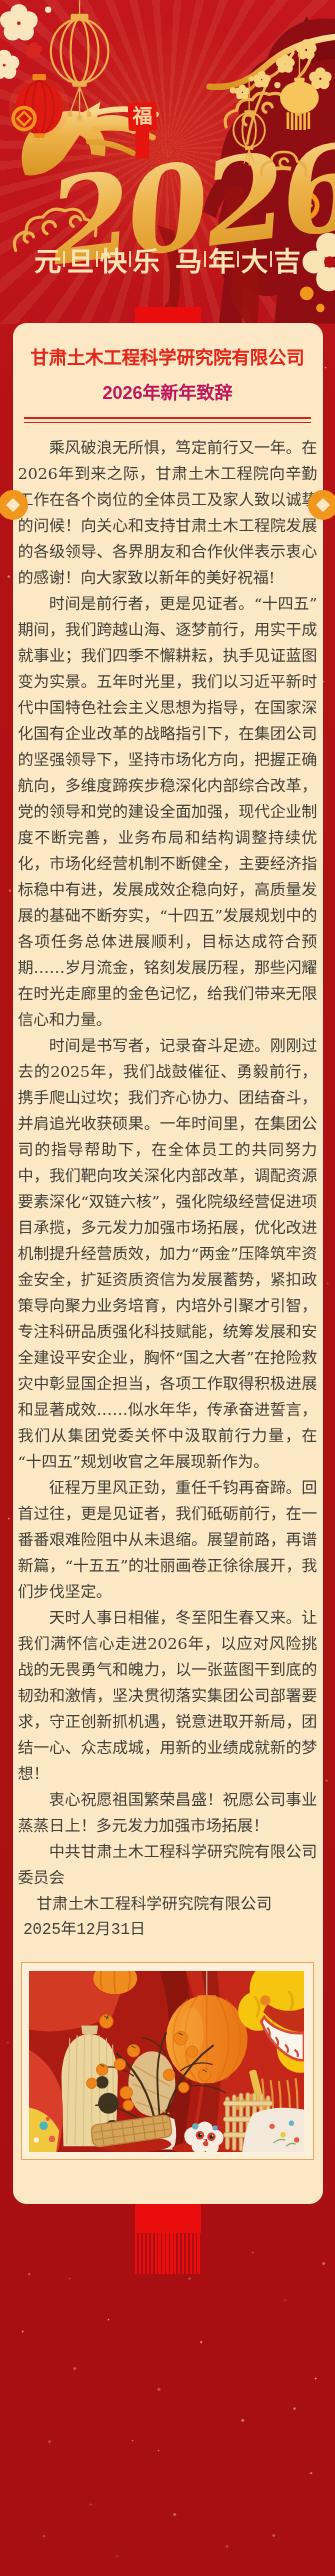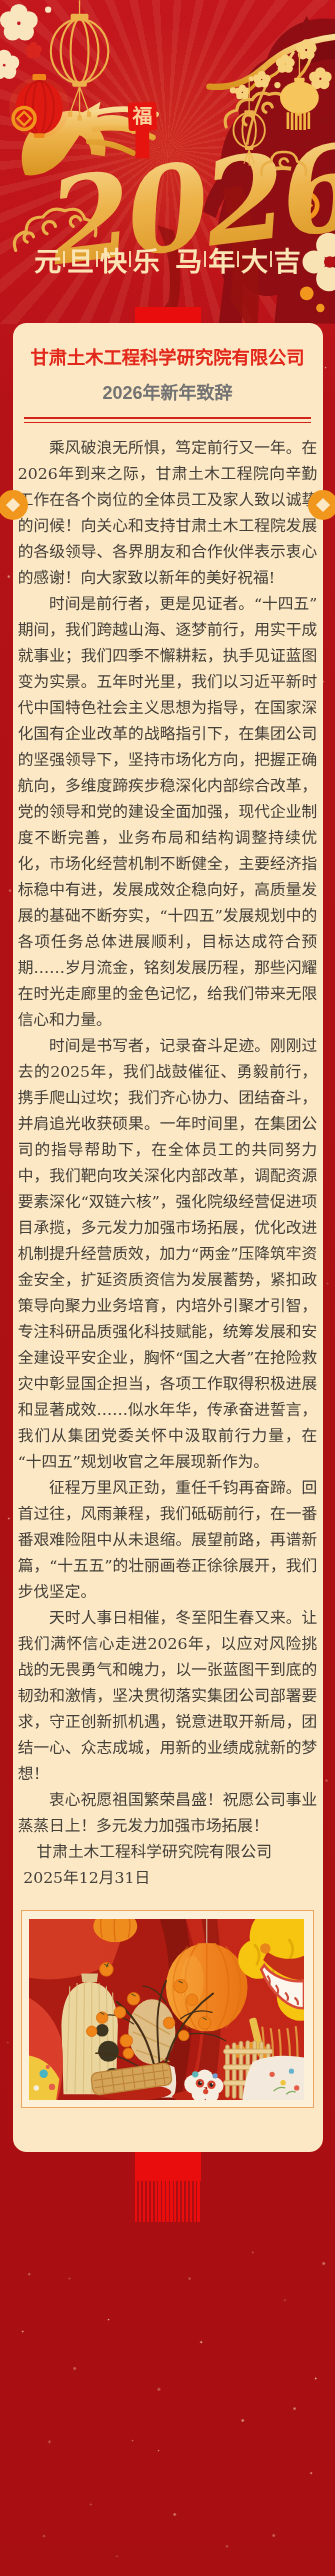--- a/index.html
+++ b/index.html
@@ -19,29 +19,29 @@
     color:#fbe5b5;font-size:27px;font-weight:800;line-height:31px;}
   .greeting .gch{display:inline-block;margin:0 2.1px;}
   .greeting .gsep{display:inline-block;width:1.6px;height:15.7px;background:rgba(251,229,181,.9);
     vertical-align:4.2px;}
   .greeting .ggap{display:inline-block;width:11.5px;}
   .card-tab{position:absolute;top:307px;left:135px;width:66px;height:18px;background:#ea0d0d;}
   
   .card{position:relative;width:310px;margin:323px auto 0;box-sizing:border-box;
     background:#fce8c5;border-radius:13.6px;padding:23px 5.2px 44px;z-index:1;}
   .card h1{margin:0;text-align:center;font-size:18.3px;line-height:24px;font-weight:bold;color:#e2271b;}
-  .card h2{margin:11.5px 0 0;text-align:center;font-size:18px;line-height:23px;font-weight:bold;color:#737373;}
+  .card h2{margin:11.5px 0 0;text-align:center;font-size:18px;line-height:23px;font-weight:bold;color:#be185d;}
   .divider{margin:12.6px 6.3px 0;height:2.6px;border-top:2.1px solid #d3251b;border-bottom:1px solid #d3251b;}
   .body-text{margin-top:12.6px;}
   .body-text p, .sig p{margin:0;font-family:"DejaVu Serif","Liberation Serif",serif;
     font-size:15.7px;line-height:26px;color:#45413a;text-align:justify;text-justify:inter-ideograph;}
   .body-text p{text-indent:2em;}
   .sig .sig-committee{text-indent:2em;}
   .sig .sig-company{text-indent:1.2em;}
-  .sig .sig-date{text-indent:.35em;}
+  .sig .sig-date{text-indent:.35em;font-family:Liberation Mono, monospace;}
   .photo-frame{margin:19px 3.1px 0;border:1.6px solid #eda45f;background:#fdf0d8;padding:7.3px;}
   .photo{display:block;width:275px;height:181px;}
   .coin{position:absolute;width:30px;height:30px;border-radius:50%;background:#f2971e;z-index:3;}
   .coin i{position:absolute;left:50%;top:50%;width:10px;height:10px;margin:-5px 0 0 -5px;
     background:#fce8c5;transform:rotate(45deg);}
   .coin-left{left:-15px;top:167px;}
   .coin-right{right:-15px;top:167px;}
   
   .pendant{width:66px;margin:0 auto;}
   .pendant-solid{height:29px;background:#ea0d0d;}
@@ -201,26 +201,27 @@
       </div>
 
     <h1>甘肃土木工程科学研究院有限公司</h1>
     <h2>2026年新年致辞</h2>
     <div class="divider"></div>
 
     <div class="body-text" id="paras">
         <p>乘风破浪无所惧，笃定前行又一年。在2026年到来之际，甘肃土木工程院向辛勤工作在各个岗位的全体员工及家人致以诚挚的问候！向关心和支持甘肃土木工程院发展的各级领导、各界朋友和合作伙伴表示衷心的感谢！向大家致以新年的美好祝福!</p>
         <p>时间是前行者，更是见证者。“十四五”期间，我们跨越山海、逐梦前行，用实干成就事业；我们四季不懈耕耘，执手见证蓝图变为实景。五年时光里，我们以习近平新时代中国特色社会主义思想为指导，在国家深化国有企业改革的战略指引下，在集团公司的坚强领导下，坚持市场化方向，把握正确航向，多维度蹄疾步稳深化内部综合改革，党的领导和党的建设全面加强，现代企业制度不断完善，业务布局和结构调整持续优化，市场化经营机制不断健全，主要经济指标稳中有进，发展成效企稳向好，高质量发展的基础不断夯实，“十四五”发展规划中的各项任务总体进展顺利，目标达成符合预期……岁月流金，铭刻发展历程，那些闪耀在时光走廊里的金色记忆，给我们带来无限信心和力量。</p>
         <p>时间是书写者，记录奋斗足迹。刚刚过去的2025年，我们战鼓催征、勇毅前行，携手爬山过坎；我们齐心协力、团结奋斗，并肩追光收获硕果。一年时间里，在集团公司的指导帮助下，在全体员工的共同努力中，我们靶向攻关深化内部改革，调配资源要素深化“双链六核”，强化院级经营促进项目承揽，多元发力加强市场拓展，优化改进机制提升经营质效，加力“两金”压降筑牢资金安全，扩延资质资信为发展蓄势，紧扣政策导向聚力业务培育，内培外引聚才引智，专注科研品质强化科技赋能，统筹发展和安全建设平安企业，胸怀“国之大者”在抢险救灾中彰显国企担当，各项工作取得积极进展和显著成效……似水年华，传承奋进誓言，我们从集团党委关怀中汲取前行力量，在“十四五”规划收官之年展现新作为。</p>
-        <p>征程万里风正劲，重任千钧再奋蹄。回首过往，风雨兼程，我们砥砺前行，在一番番艰难险阻中从未退缩。展望前路，再谱新篇，“十五五”的壮丽画卷正徐徐展开，我们步伐坚定。</p>
+        <p>征程万里风正劲，重任千钧再奋蹄。回首过往，更是见证者，我们砥砺前行，在一番番艰难险阻中从未退缩。展望前路，再谱新篇，“十五五”的壮丽画卷正徐徐展开，我们步伐坚定。</p>
         <p>天时人事日相催，冬至阳生春又来。让我们满怀信心走进2026年，以应对风险挑战的无畏勇气和魄力，以一张蓝图干到底的韧劲和激情，坚决贯彻落实集团公司部署要求，守正创新抓机遇，锐意进取开新局，团结一心、众志成城，用新的业绩成就新的梦想！</p>
         <p>衷心祝愿祖国繁荣昌盛！祝愿公司事业蒸蒸日上！多元发力加强市场拓展！</p>
       </div>
 
     <div class="sig">
+      <p class="sig-committee">中共甘肃土木工程科学研究院有限公司委员会</p>
       <p class="sig-company">甘肃土木工程科学研究院有限公司</p>
       <p class="sig-date">2025年12月31日</p>
     </div>
 
     <div class="photo-frame">
       <svg class="photo" viewBox="0 0 526 345" preserveAspectRatio="none">
         <defs>
           <linearGradient id="lanGrad" x1="0" y1="0" x2="1" y2="0">
             <stop offset="0" stop-color="#f7a234"></stop>
               <stop offset=".5" stop-color="#f08420"></stop>

